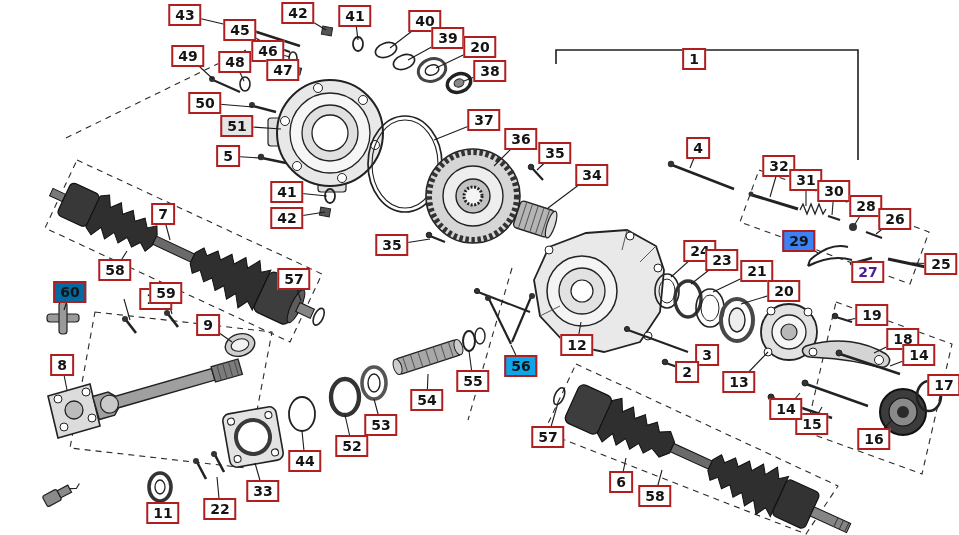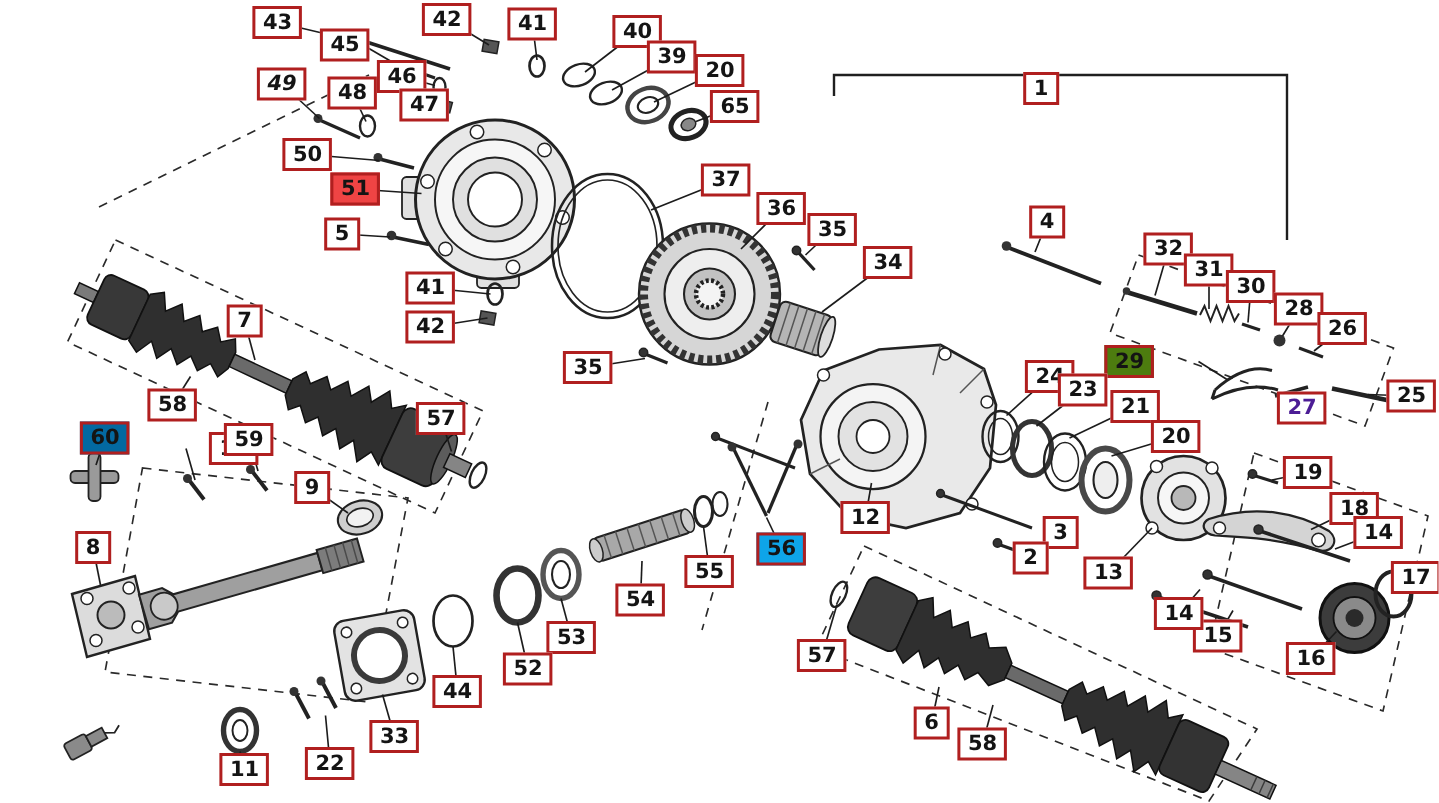--- a/index.html
+++ b/index.html
@@ -334,41 +334,41 @@
       <line x1="621" y1="482" x2="626" y2="458" stroke="#1c1c1c" stroke-width="1.1"></line>
       <line x1="655" y1="496" x2="662" y2="470" stroke="#1c1c1c" stroke-width="1.1"></line>
     </svg>
 
 <div class="callout" style="left: 185px; top: 15px; border-color: rgb(176, 31, 31); color: rgb(20, 20, 20); background: rgb(255, 255, 255); text-align: right;">43</div>
     <div class="callout" style="left: 298px; top: 13px; border-color: rgb(176, 31, 31); color: rgb(20, 20, 20); background: rgb(255, 255, 255);">42</div>
     <div class="callout" style="left: 355px; top: 16px; border-color: rgb(176, 31, 31); color: rgb(20, 20, 20); background: rgb(255, 255, 255);">41</div>
     <div class="callout" style="left: 425px; top: 21px; border-color: rgb(176, 31, 31); color: rgb(20, 20, 20); background: rgb(255, 255, 255);">40</div>
     <div class="callout" style="left: 448px; top: 38px; border-color: rgb(176, 31, 31); color: rgb(20, 20, 20); background: rgb(255, 255, 255);">39</div>
     <div class="callout" style="left: 480px; top: 47px; border-color: rgb(176, 31, 31); color: rgb(20, 20, 20); background: rgb(255, 255, 255);">20</div>
-    <div class="callout" style="left: 230px; top: 30px; border-color: rgb(176, 31, 31); color: rgb(20, 20, 20); background: rgb(255, 255, 255);">45</div>
+    <div class="callout" style="left: 240px; top: 30px; border-color: rgb(176, 31, 31); color: rgb(20, 20, 20); background: rgb(255, 255, 255);">45</div>
     <div class="callout" style="left: 268px; top: 51px; border-color: rgb(176, 31, 31); color: rgb(20, 20, 20); background: rgb(255, 255, 255); text-align: right;">46</div>
     <div class="callout" style="left: 283px; top: 70px; border-color: rgb(176, 31, 31); color: rgb(20, 20, 20); background: rgb(255, 255, 255);">47</div>
-    <div class="callout" style="left: 188px; top: 56px; border-color: rgb(176, 31, 31); color: rgb(20, 20, 20); background: rgb(255, 255, 255); font-style: italic;">49</div>
+    <div class="callout" style="left: 188px; top: 56px; border-color: rgb(176, 31, 31); color: rgb(20, 20, 20); background: rgb(255, 255, 255);">49</div>
     <div class="callout" style="left: 235px; top: 62px; border-color: rgb(176, 31, 31); color: rgb(20, 20, 20); background: rgb(255, 255, 255); text-align: right;">48</div>
-    <div class="callout" style="left: 490px; top: 71px; border-color: rgb(176, 31, 31); color: rgb(20, 20, 20); background: rgb(255, 255, 255);">65</div>
+    <div class="callout" style="left: 490px; top: 71px; border-color: rgb(176, 31, 31); color: rgb(20, 20, 20); background: rgb(255, 255, 255);">38</div>
     <div class="callout" style="left: 205px; top: 103px; border-color: rgb(176, 31, 31); color: rgb(20, 20, 20); background: rgb(255, 255, 255);">50</div>
-    <div class="callout" style="left: 237px; top: 126px; border-color: rgb(176, 31, 31); color: rgb(20, 20, 20); background: #ef4444;">51</div>
+    <div class="callout" style="left: 237px; top: 126px; border-color: rgb(176, 31, 31); color: rgb(20, 20, 20); background: #e5e5e5;">51</div>
     <div class="callout" style="left: 484px; top: 120px; border-color: rgb(176, 31, 31); color: rgb(20, 20, 20); background: rgb(255, 255, 255);">37</div>
     <div class="callout" style="left: 521px; top: 139px; border-color: rgb(176, 31, 31); color: rgb(20, 20, 20); background: rgb(255, 255, 255);">36</div>
     <div class="callout" style="left: 555px; top: 153px; border-color: rgb(176, 31, 31); color: rgb(20, 20, 20); background: rgb(255, 255, 255);">35</div>
     <div class="callout" style="left: 228px; top: 156px; border-color: rgb(176, 31, 31); color: rgb(20, 20, 20); background: rgb(255, 255, 255);">5</div>
     <div class="callout" style="left: 592px; top: 175px; border-color: rgb(176, 31, 31); color: rgb(20, 20, 20); background: rgb(255, 255, 255);">34</div>
     <div class="callout" style="left: 694px; top: 59px; border-color: rgb(176, 31, 31); color: rgb(20, 20, 20); background: rgb(255, 255, 255);">1</div>
     <div class="callout" style="left: 698px; top: 148px; border-color: rgb(176, 31, 31); color: rgb(20, 20, 20); background: rgb(255, 255, 255);">4</div>
     <div class="callout" style="left: 779px; top: 166px; border-color: rgb(176, 31, 31); color: rgb(20, 20, 20); background: rgb(255, 255, 255);">32</div>
     <div class="callout" style="left: 806px; top: 180px; border-color: rgb(176, 31, 31); color: rgb(20, 20, 20); background: rgb(255, 255, 255);">31</div>
     <div class="callout" style="left: 834px; top: 191px; border-color: rgb(176, 31, 31); color: rgb(20, 20, 20); background: rgb(255, 255, 255);">30</div>
     <div class="callout" style="left: 866px; top: 206px; border-color: rgb(176, 31, 31); color: rgb(20, 20, 20); background: rgb(255, 255, 255);">28</div>
     <div class="callout" style="left: 895px; top: 219px; border-color: rgb(176, 31, 31); color: rgb(20, 20, 20); background: rgb(255, 255, 255);">26</div>
-    <div class="callout" style="left: 753px; top: 241px; border-color: rgb(176, 31, 31); color: rgb(20, 20, 20); background: #4d7c0f;">29</div>
+    <div class="callout" style="left: 799px; top: 241px; border-color: rgb(176, 31, 31); color: rgb(20, 20, 20); background: #3b82f6;">29</div>
     <div class="callout" style="left: 868px; top: 272px; border-color: rgb(176, 31, 31); color: #4c1d95; background: rgb(255, 255, 255);">27</div>
     <div class="callout" style="left: 941px; top: 264px; border-color: rgb(176, 31, 31); color: rgb(20, 20, 20); background: rgb(255, 255, 255);">25</div>
     <div class="callout" style="left: 287px; top: 192px; border-color: rgb(176, 31, 31); color: rgb(20, 20, 20); background: rgb(255, 255, 255);">41</div>
     <div class="callout" style="left: 287px; top: 218px; border-color: rgb(176, 31, 31); color: rgb(20, 20, 20); background: rgb(255, 255, 255);">42</div>
     <div class="callout" style="left: 163px; top: 214px; border-color: rgb(176, 31, 31); color: rgb(20, 20, 20); background: rgb(255, 255, 255);">7</div>
     <div class="callout" style="left: 392px; top: 245px; border-color: rgb(176, 31, 31); color: rgb(20, 20, 20); background: rgb(255, 255, 255);">35</div>
     <div class="callout" style="left: 115px; top: 270px; border-color: rgb(176, 31, 31); color: rgb(20, 20, 20); background: rgb(255, 255, 255);">58</div>
     <div class="callout" style="left: 294px; top: 279px; border-color: rgb(176, 31, 31); color: rgb(20, 20, 20); background: rgb(255, 255, 255);">57</div>
     <div class="callout" style="left: 700px; top: 251px; border-color: rgb(176, 31, 31); color: rgb(20, 20, 20); background: rgb(255, 255, 255);">24</div>
     <div class="callout" style="left: 722px; top: 260px; border-color: rgb(176, 31, 31); color: rgb(20, 20, 20); background: rgb(255, 255, 255);">23</div>

